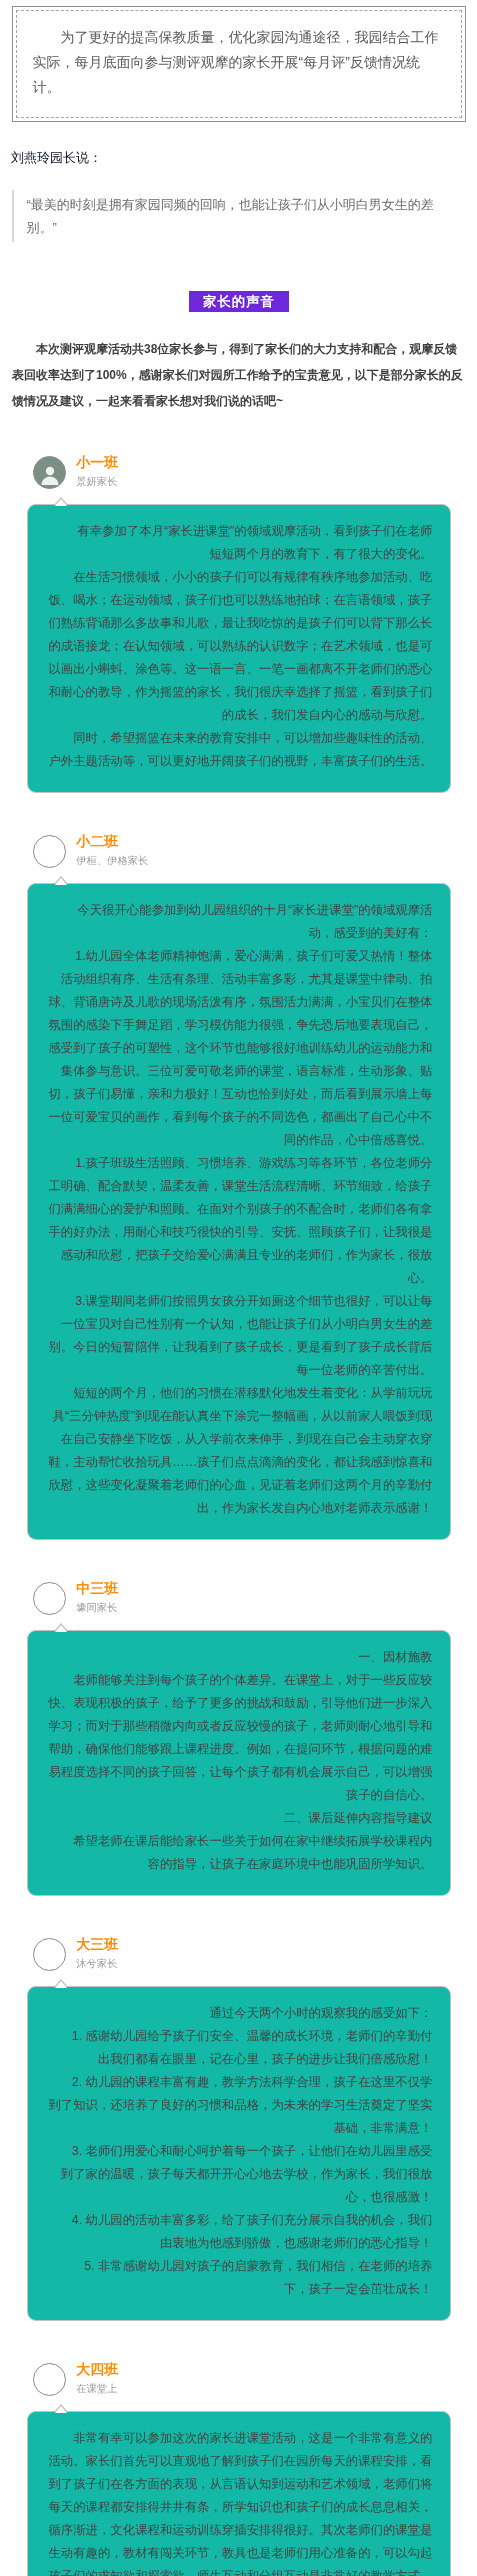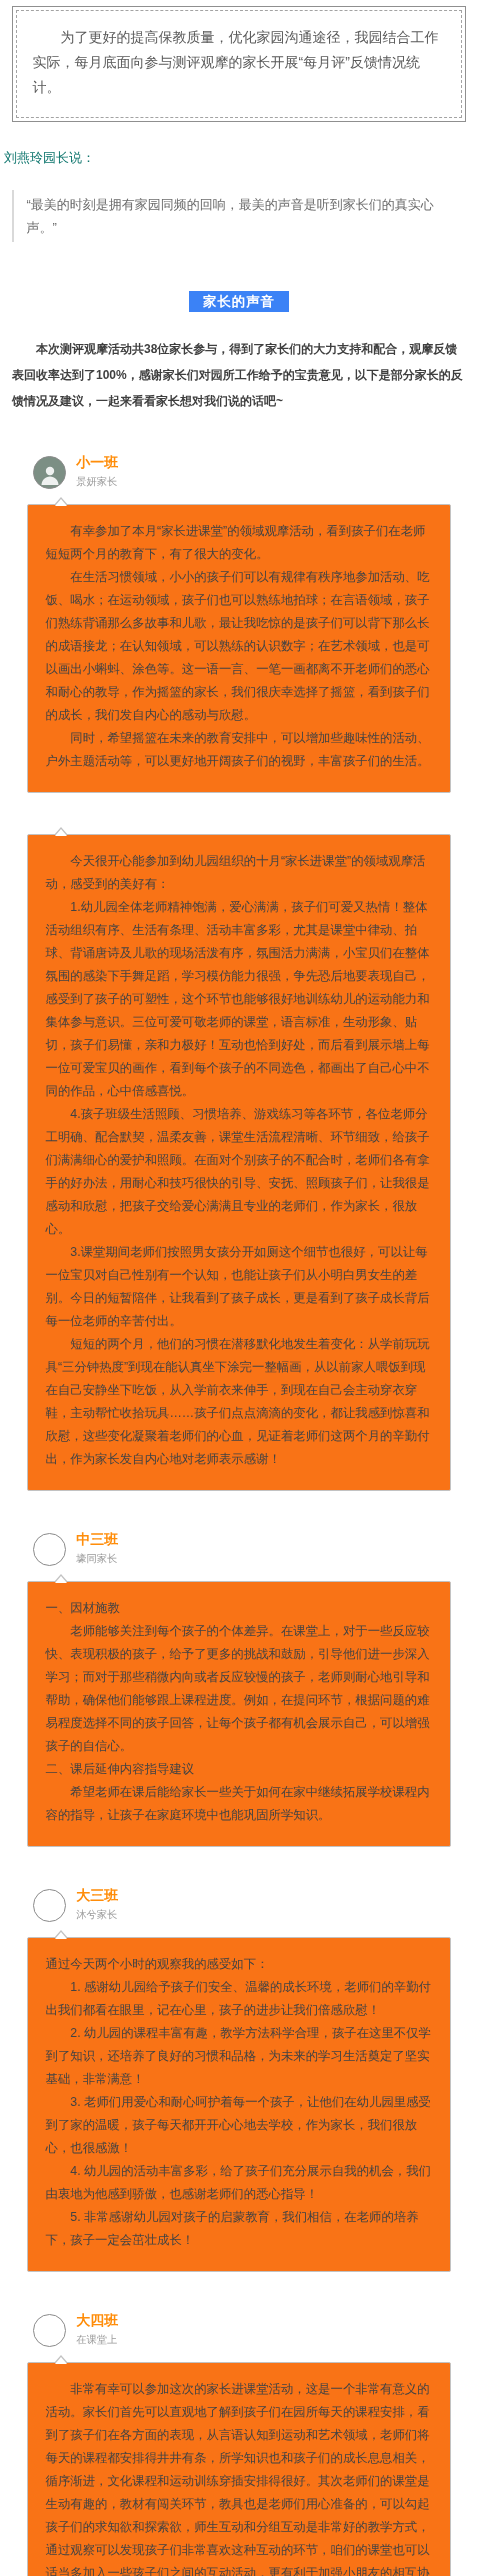--- a/index.html
+++ b/index.html
@@ -4,48 +4,48 @@
 <style>
   html,body{margin:0;padding:0;background:#ffffff;}
   body{font-family:"Liberation Sans","DejaVu Sans",sans-serif;}
   .page{width:478px;height:3258px;margin:0 auto;position:relative;overflow:hidden;background:#fff;}
 
   
   .intro-box{margin:6.2px 12px 0;border:1px solid #8f8f8f;padding:3.1px;box-sizing:border-box;}
   .intro-box-inner{border:1px dashed #a3a3a3;padding:13.4px 15.5px 17.5px;}
   .intro-box-inner p{margin:0;font-size:14px;line-height:25px;color:#595959;text-indent:2em;}
 
-  .principal-label{margin:27px 4px 0;font-size:13px;color:#0f766e;}
+  .principal-label{margin:27px 11px 0;font-size:13px;color:#0f172a;}
 
   .principal-quote{margin:23px 12px 0;border-left:2.6px solid #d9d9d9;padding:3.1px 5.2px 3.1px 12.4px;}
   .principal-quote p{margin:0;font-size:13px;line-height:23px;color:#6b6b6b;}
 
-  .badge{width:fit-content;margin:49px auto 12px;background:#3b82f6;color:#ffffff;
+  .badge{width:fit-content;margin:49px auto 12px;background:#6d28d9;color:#ffffff;
          font-weight:bold;font-size:13.4px;padding:1.5px 14.4px;letter-spacing:1px;}
 
   .section-intro{margin:24px 12px 0;font-size:12px;line-height:26px;color:#3f3f3f;
                  text-indent:2em;font-weight:bold;}
 
   
   .card{margin-top:41px;padding:0 27px;}
   .card:first-of-type{margin-top:55px;}
   .card-header{display:flex;align-items:center;gap:10px;margin-left:6.2px;}
   .avatar{width:31px;height:31px;border-radius:50%;border:1px solid #8a8a8a;flex:0 0 auto;
           display:flex;align-items:center;justify-content:center;overflow:hidden;}
   .avatar svg{width:24px;height:24px;margin-top:5.2px;}
   .card:nth-of-type(1) .avatar{background:#4fae57;}
   .card:nth-of-type(2) .avatar{background:#a8876b;}
   .card:nth-of-type(3) .avatar{background:#c23b30;}
   .card:nth-of-type(4) .avatar{background:#cfc2b2;}
   .card:nth-of-type(5) .avatar{background:#7c8f84;}
   .who .name{color:#ff8d0a;font-weight:bold;font-size:14px;line-height:1.1;}
   .who .sub{color:#9a9a9a;font-size:10.3px;margin-top:4.1px;}
 
-  .bubble{margin-top:15.5px;border:1px solid #c2c2c2;border-radius:2px;background:#f97316;
-          padding:14.4px 17.5px 19.6px;position:relative;}
+  .bubble{margin-top:15.5px;border:1px solid #c2c2c2;border-radius:9px;background:#14b8a6;
+          padding:14.4px 17.5px 19.6px;position:relative;text-align:right;}
   .bubble::before{content:"";position:absolute;top:-8.8px;left:26px;width:0;height:0;
           border-left:7.7px solid transparent;border-right:7.7px solid transparent;
           border-bottom:8.8px solid #c2c2c2;}
   .bubble::after{content:"";position:absolute;top:-6.7px;left:27px;width:0;height:0;
           border-left:6.2px solid transparent;border-right:6.2px solid transparent;
           border-bottom:7.2px solid #ffffff;}
   .bubble p{margin:0;font-size:12.4px;line-height:23px;color:#434343;}
   .bubble p.indent{text-indent:2em;}
 </style>
 </head>
@@ -55,21 +55,21 @@
 
   <div class="intro-box">
     <div class="intro-box-inner">
       <p>为了更好的提高保教质量，优化家园沟通途径，我园结合工作实际，每月底面向参与测评观摩的家长开展“每月评”反馈情况统计。</p>
     </div>
   </div>
 
   <div class="principal-label">刘燕玲园长说：</div>
 
   <div class="principal-quote">
-    <p>“最美的时刻是拥有家园同频的回响，最美的声音是听到家长们的真实心声。”</p>
+    <p>“最美的时刻是拥有家园同频的回响，也能让孩子们从小明白男女生的差别。”</p>
   </div>
 
   <div class="badge">家长的声音</div>
 
   <p class="section-intro">本次测评观摩活动共38位家长参与，得到了家长们的大力支持和配合，观摩反馈表回收率达到了100%，感谢家长们对园所工作给予的宝贵意见，以下是部分家长的反馈情况及建议，一起来看看家长想对我们说的话吧~</p>
 
   <div class="card">
     <div class="card-header">
       <div class="avatar">
         <svg viewBox="0 0 24 24">
@@ -85,24 +85,38 @@
       </div>
     </div>
     <div class="bubble">
       <p class="indent">有幸参加了本月“家长进课堂”的领域观摩活动，看到孩子们在老师短短两个月的教育下，有了很大的变化。</p>
       <p class="indent">在生活习惯领域，小小的孩子们可以有规律有秩序地参加活动、吃饭、喝水；在运动领域，孩子们也可以熟练地拍球；在言语领域，孩子们熟练背诵那么多故事和儿歌，最让我吃惊的是孩子们可以背下那么长的成语接龙；在认知领域，可以熟练的认识数字；在艺术领域，也是可以画出小蝌蚪、涂色等。这一语一言、一笔一画都离不开老师们的悉心和耐心的教导，作为摇篮的家长，我们很庆幸选择了摇篮，看到孩子们的成长，我们发自内心的感动与欣慰。</p>
       <p class="indent">同时，希望摇篮在未来的教育安排中，可以增加些趣味性的活动、户外主题活动等，可以更好地开阔孩子们的视野，丰富孩子们的生活。</p>
     </div>
   </div>
 
   <div class="card">
+    <div class="card-header">
+      <div class="avatar">
+        <svg viewBox="0 0 24 24">
+            <g fill="rgba(255,255,255,0.88)">
+              <circle cx="12" cy="8" r="4.2"></circle>
+              <path d="M3.5 22c0-4.7 3.8-8.5 8.5-8.5s8.5 3.8 8.5 8.5z"></path>
+            </g>
+          </svg>
+      </div>
+      <div class="who">
+        <div class="name">小二班</div>
+        <div class="sub">伊桓、伊格家长</div>
+      </div>
+    </div>
     <div class="bubble">
       <p class="indent">今天很开心能参加到幼儿园组织的十月“家长进课堂”的领域观摩活动，感受到的美好有：</p>
       <p class="indent">1.幼儿园全体老师精神饱满，爱心满满，孩子们可爱又热情！整体活动组织有序、生活有条理、活动丰富多彩，尤其是课堂中律动、拍球、背诵唐诗及儿歌的现场活泼有序，氛围活力满满，小宝贝们在整体氛围的感染下手舞足蹈，学习模仿能力很强，争先恐后地要表现自己，感受到了孩子的可塑性，这个环节也能够很好地训练幼儿的运动能力和集体参与意识。三位可爱可敬老师的课堂，语言标准，生动形象、贴切，孩子们易懂，亲和力极好！互动也恰到好处，而后看到展示墙上每一位可爱宝贝的画作，看到每个孩子的不同选色，都画出了自己心中不同的作品，心中倍感喜悦。</p>
-      <p class="indent">4.孩子班级生活照顾、习惯培养、游戏练习等各环节，各位老师分工明确、配合默契，温柔友善，课堂生活流程清晰、环节细致，给孩子们满满细心的爱护和照顾。在面对个别孩子的不配合时，老师们各有拿手的好办法，用耐心和技巧很快的引导、安抚、照顾孩子们，让我很是感动和欣慰，把孩子交给爱心满满且专业的老师们，作为家长，很放心。</p>
+      <p class="indent">1.孩子班级生活照顾、习惯培养、游戏练习等各环节，各位老师分工明确、配合默契，温柔友善，课堂生活流程清晰、环节细致，给孩子们满满细心的爱护和照顾。在面对个别孩子的不配合时，老师们各有拿手的好办法，用耐心和技巧很快的引导、安抚、照顾孩子们，让我很是感动和欣慰，把孩子交给爱心满满且专业的老师们，作为家长，很放心。</p>
       <p class="indent">3.课堂期间老师们按照男女孩分开如厕这个细节也很好，可以让每一位宝贝对自己性别有一个认知，也能让孩子们从小明白男女生的差别。今日的短暂陪伴，让我看到了孩子成长，更是看到了孩子成长背后每一位老师的辛苦付出。</p>
       <p class="indent">短短的两个月，他们的习惯在潜移默化地发生着变化：从学前玩玩具“三分钟热度”到现在能认真坐下涂完一整幅画，从以前家人喂饭到现在自己安静坐下吃饭，从入学前衣来伸手，到现在自己会主动穿衣穿鞋，主动帮忙收拾玩具……孩子们点点滴滴的变化，都让我感到惊喜和欣慰，这些变化凝聚着老师们的心血，见证着老师们这两个月的辛勤付出，作为家长发自内心地对老师表示感谢！</p>
     </div>
   </div>
 
   <div class="card">
     <div class="card-header">
       <div class="avatar">
         <svg viewBox="0 0 24 24">
             <g fill="rgba(255,255,255,0.88)">

